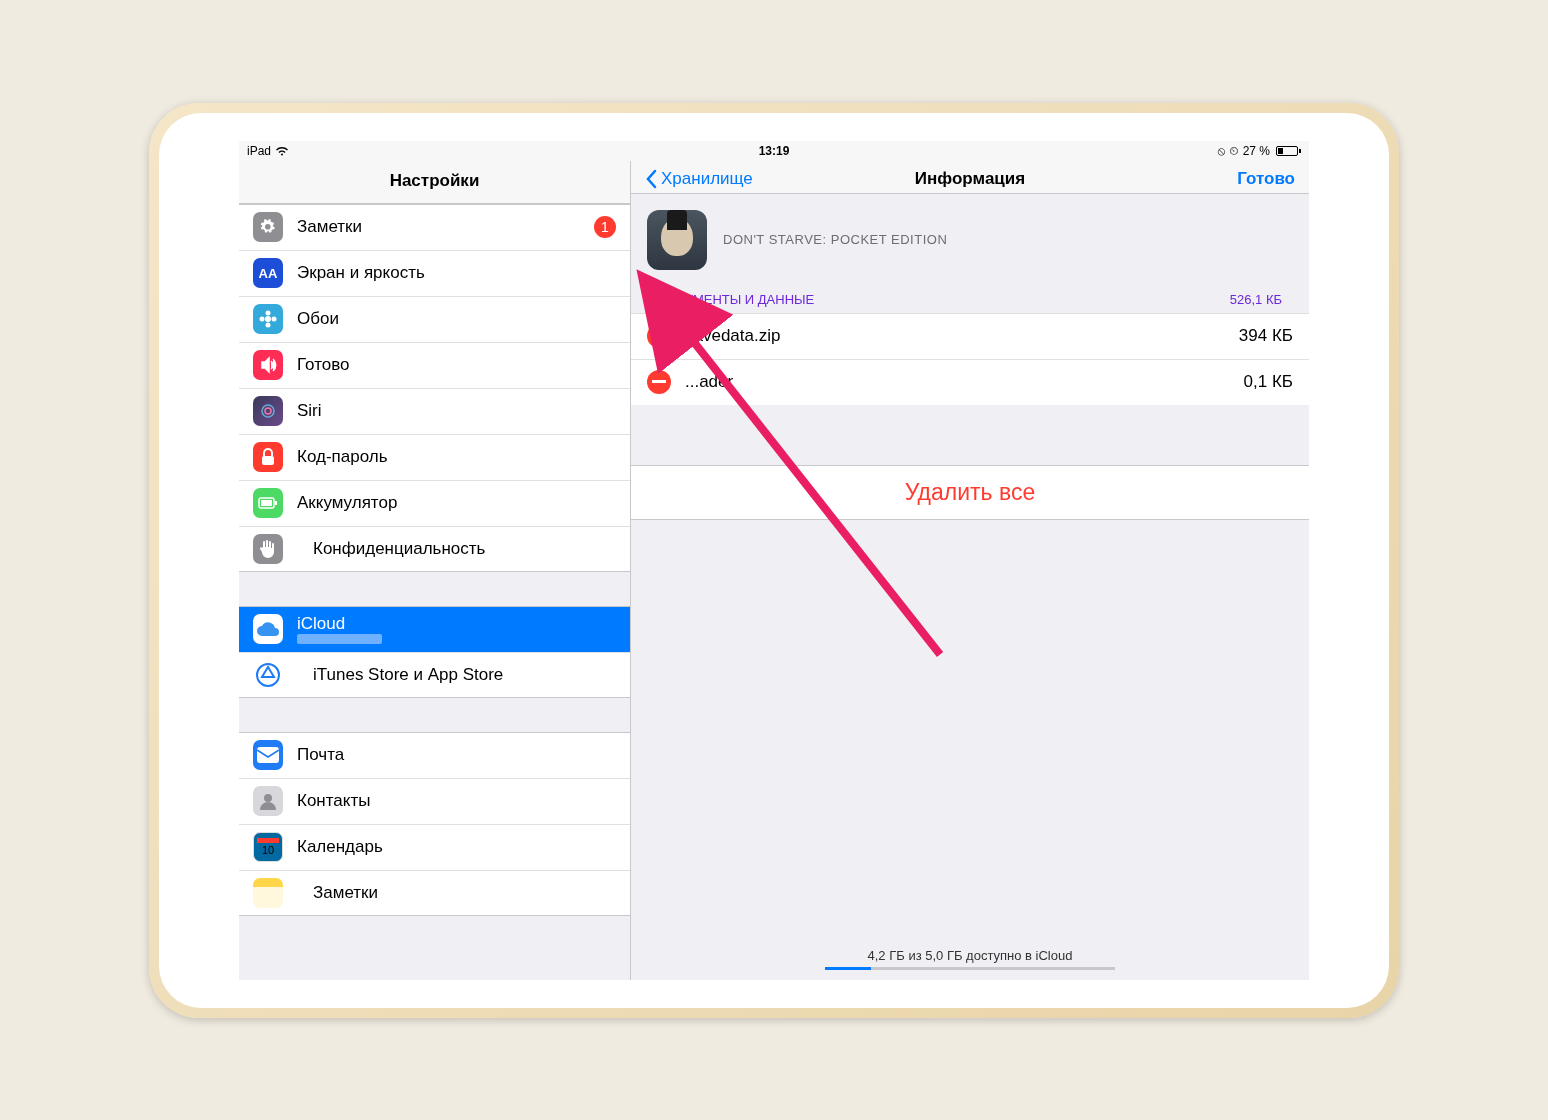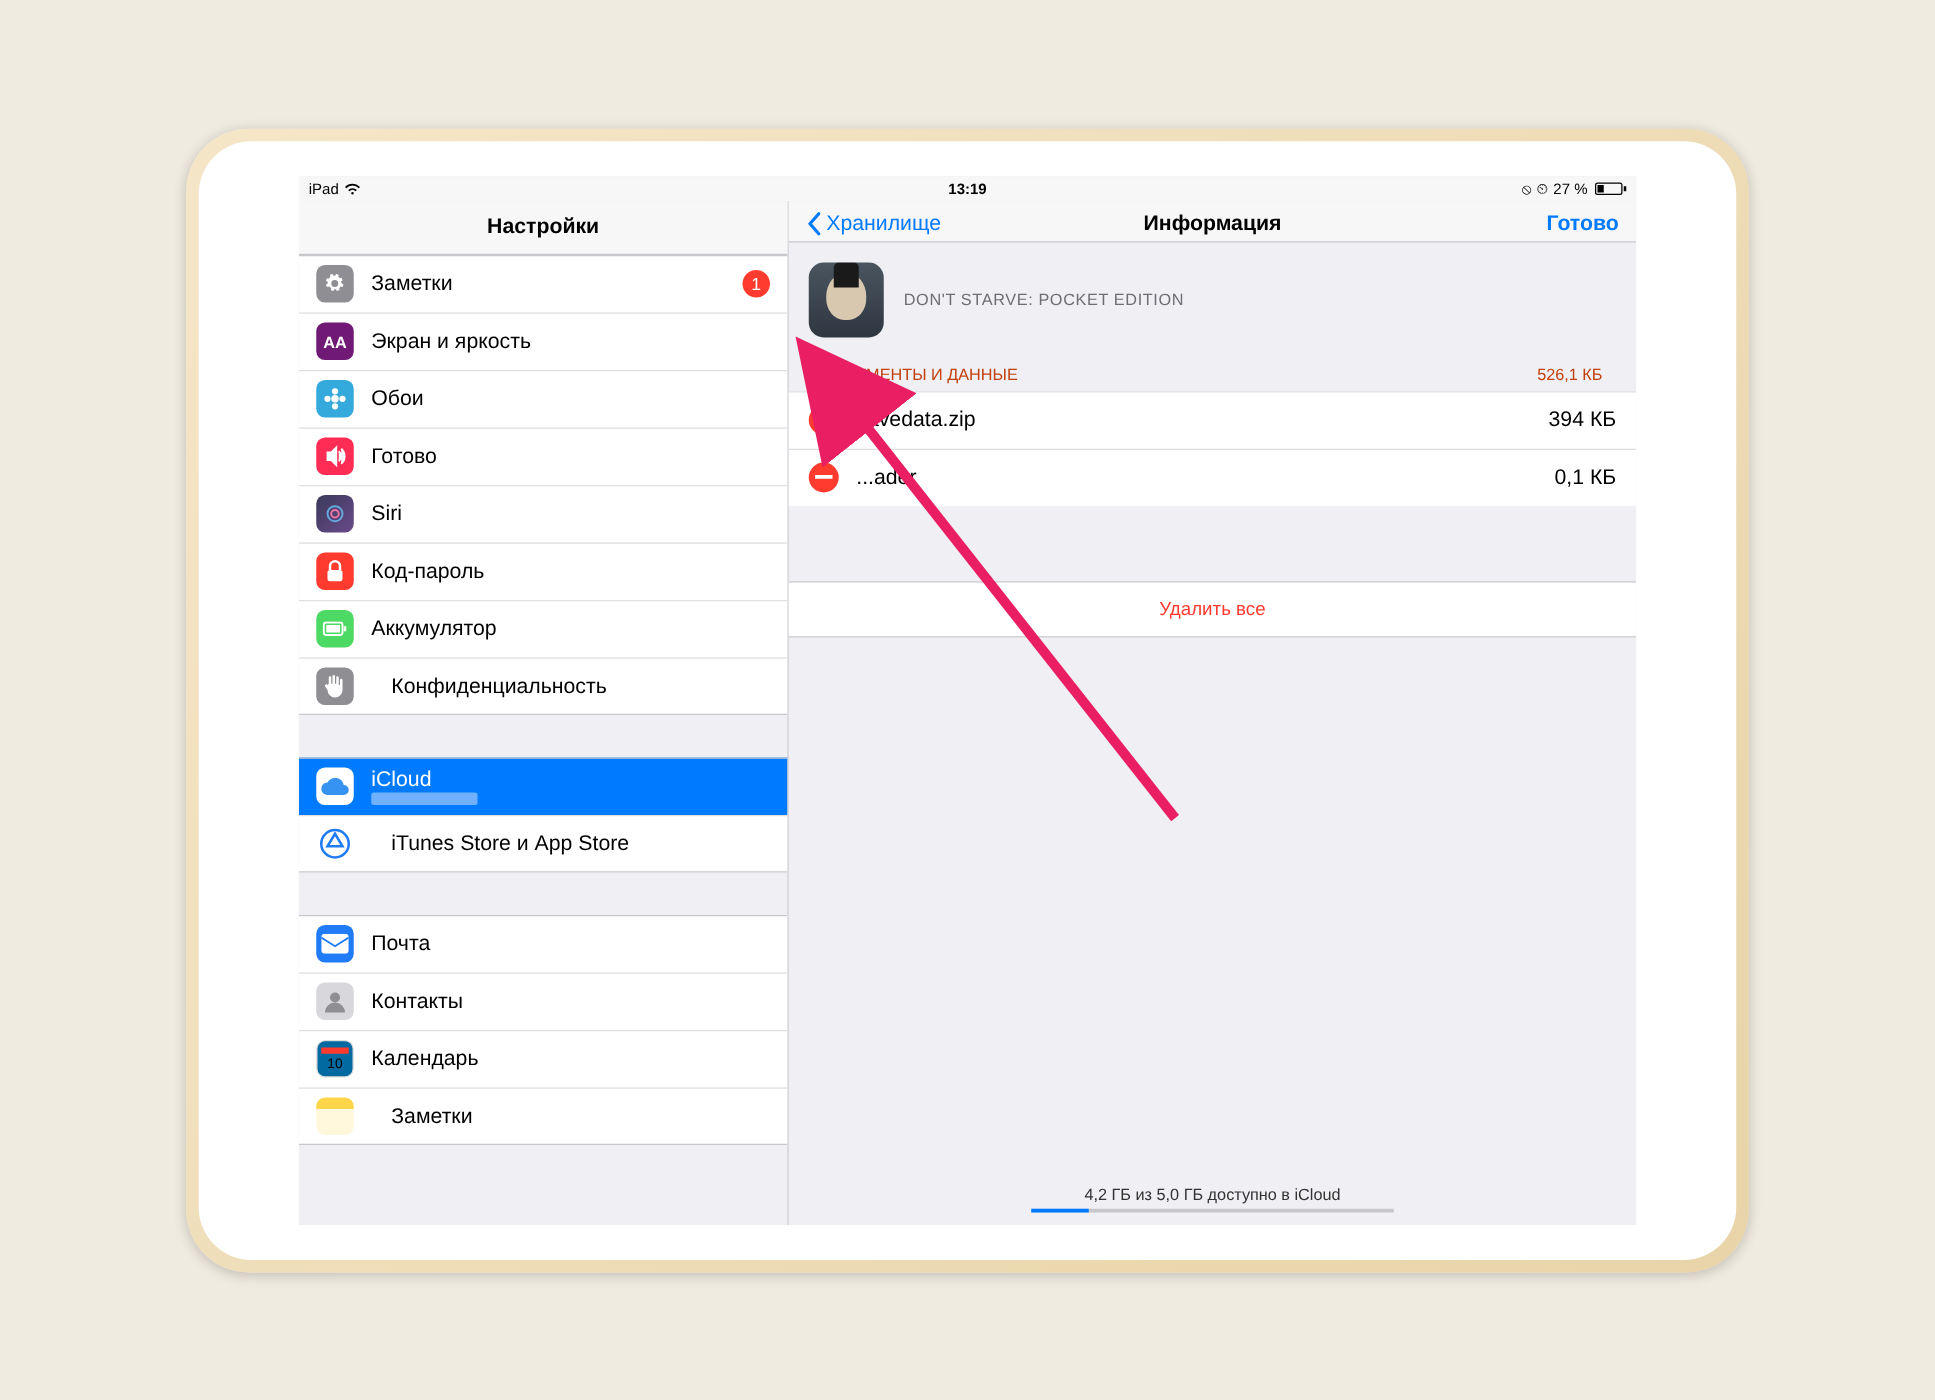--- a/index.html
+++ b/index.html
@@ -180,21 +180,21 @@
   background: #1a1a1a;
   border-radius: 4px 4px 0 0;
 }
 .app-name { font-size: 13px; color: #6d6d72; letter-spacing: 0.5px; }
 
 .section-header {
   display: flex;
   justify-content: space-between;
   padding: 6px 27px;
   font-size: 13px;
-  color: #c2410c;
+  color: #6d28d9;
   text-transform: uppercase;
 }
 .file-row {
   display: flex;
   align-items: center;
   background: #fff;
   min-height: 46px;
   padding: 0 16px;
   gap: 14px;
   border-top: 1px solid #e0e0e3;
@@ -215,21 +215,21 @@
   background: #fff;
 }
 .file-name { flex: 1; font-size: 17px; }
 .file-size { font-size: 17px; color: #000; }
 
 .delete-all {
   margin-top: 60px;
   background: #fff;
   text-align: center;
   color: #ff3b30;
-  font-size: 15px;
+  font-size: 23px;
   padding: 13px;
   border-top: 1px solid #c8c7cc;
   border-bottom: 1px solid #c8c7cc;
 }
 
 .footer-storage {
   position: absolute;
   bottom: 10px;
   left: 50%;
   transform: translateX(-50%);
@@ -252,21 +252,21 @@
 }
 
 .arrow-overlay {
   position: absolute;
   pointer-events: none;
   left: 0; top: 0; right: 0; bottom: 0;
 }
 
 
 .ic-gear { background: #8e8e93; }
-.ic-display { background: #701a75; }
+.ic-display { background: #1d4ed8; }
 .ic-wallpaper { background: #34aadc; }
 .ic-sound { background: #ff2d55; }
 .ic-siri { background: linear-gradient(135deg,#3a3a5a,#6a4a8a); }
 .ic-passcode { background: #ff3b30; }
 .ic-battery { background: #4cd964; }
 .ic-privacy { background: #8e8e93; }
 .ic-icloud { background: #fff; border: none; }
 .ic-itunes { background: #fff; }
 .ic-mail { background: #1f7cf6; }
 .ic-contacts { background: #8e8e93; }

